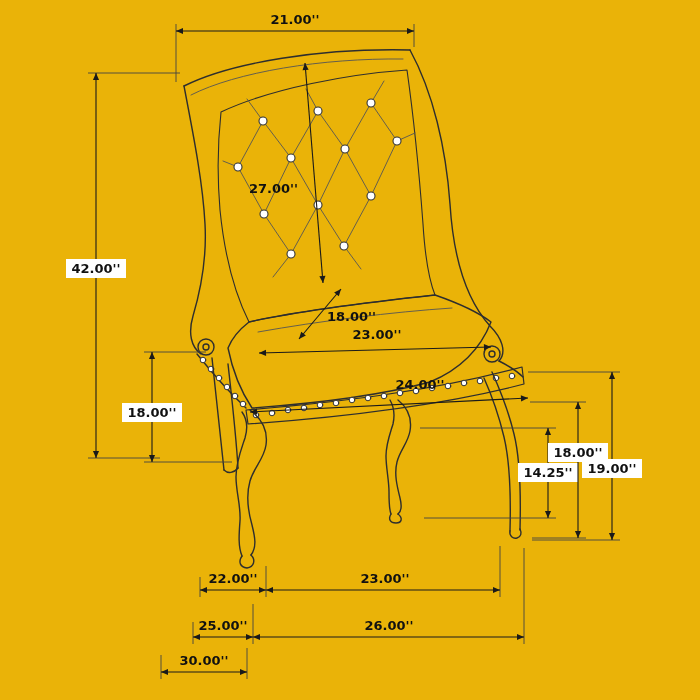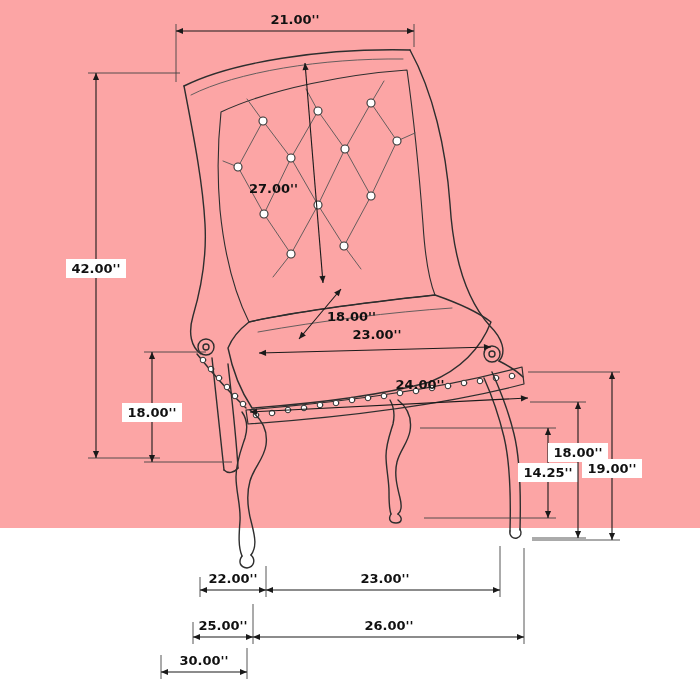--- a/index.html
+++ b/index.html
@@ -1,16 +1,16 @@
 <!DOCTYPE html>
 <html><head>
 <meta charset="utf-8">
 <style>
   html,body{margin:0;padding:0;background:#ffffff;width:700px;height:700px;overflow:hidden;}
-  .canvas{width:700px;height:528px;position:relative;background:#fca5a5;}
+  .canvas{width:700px;height:700px;position:relative;background:#eab308;}
   svg{display:block;}
   text{font-family:"DejaVu Sans","Liberation Sans",sans-serif;font-size:13px;font-weight:bold;fill:#111111;}
   .dimline{stroke:#1a1a1a;stroke-width:1.1;fill:none;}
   .extline{stroke:#444444;stroke-width:0.9;fill:none;}
   .mask{fill:#ffffff;stroke:none;}
   .chair{stroke:#2e2e2e;fill:none;stroke-width:1.4;stroke-linecap:round;stroke-linejoin:round;}
   .thin{stroke-width:0.9;stroke:#555555;}
   .btn{fill:#ffffff;stroke:#333333;stroke-width:1.1;}
   .nail{fill:#ffffff;stroke:#333333;stroke-width:1;}
 </style>

